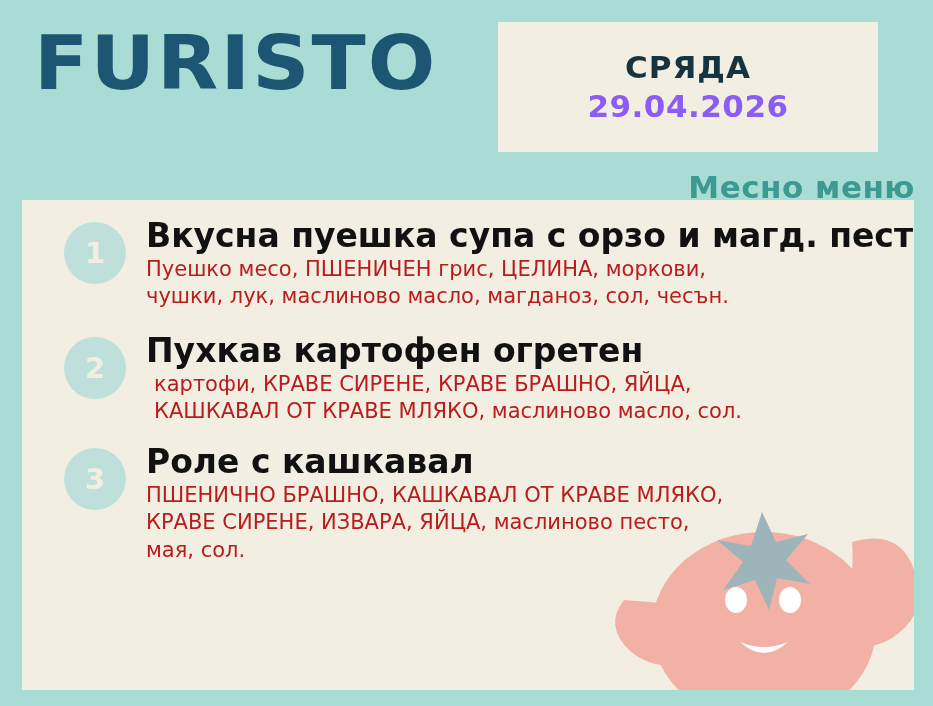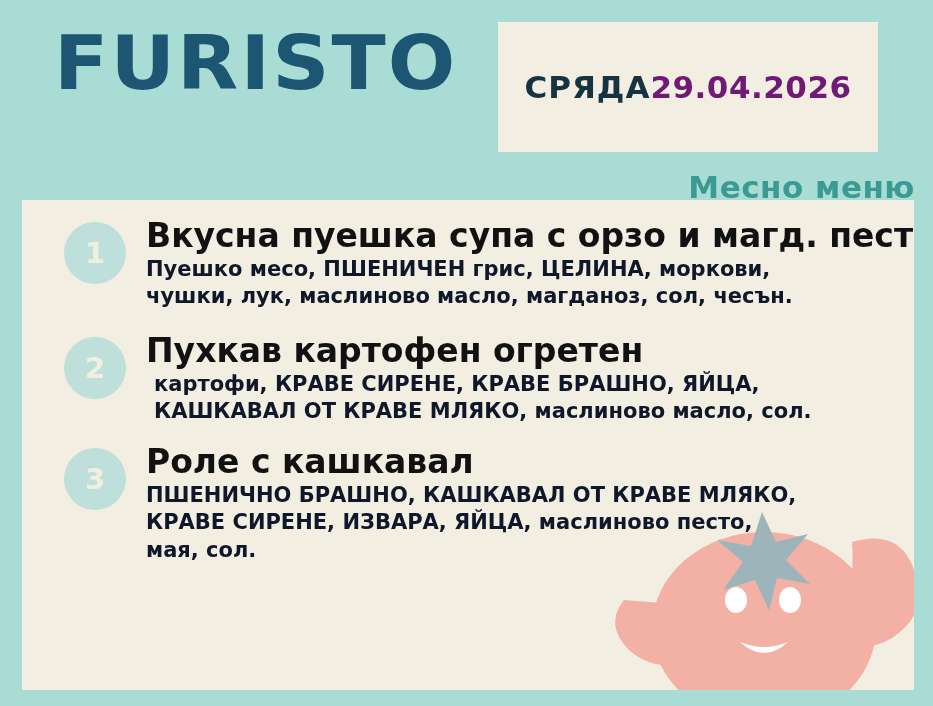--- a/index.html
+++ b/index.html
@@ -20,21 +20,20 @@
     height: 706px;
     background: #a9dcd5;
     overflow: hidden;
     box-sizing: border-box;
   }
 
   
   .header {
     position: relative;
     height: 196px;
-    margin-left: 20px;
   }
 
   .brand {
     position: absolute;
     left: 34px;
     top: 26px;
     font-family: "DejaVu Sans", sans-serif;
     font-weight: bold;
     font-size: 75px;
     letter-spacing: 2px;
@@ -45,37 +44,37 @@
   }
 
   .date-card {
     position: absolute;
     right: 55px;
     top: 22px;
     width: 380px;
     height: 130px;
     background: #f2efe2;
     display: flex;
-    flex-direction: row;
+    flex-direction: column;
     align-items: center;
     justify-content: center;
   }
   .date-day {
     font-family: "DejaVu Sans", sans-serif;
     font-weight: bold;
     font-size: 31px;
     color: #15343f;
     letter-spacing: 1px;
     line-height: 1.25;
   }
   .date-value {
     font-family: "DejaVu Sans", sans-serif;
     font-weight: bold;
     font-size: 31px;
-    color: #701a75;
+    color: #8b5cf6;
     letter-spacing: 0.5px;
     line-height: 1.25;
   }
 
   .menu-type {
     position: absolute;
     right: 18px;
     top: 169px;
     font-family: "DejaVu Sans", sans-serif;
     font-weight: bold;
@@ -147,24 +146,23 @@
     font-size: 33px;
     color: #111111;
     line-height: 1.08;
     white-space: nowrap;
     margin-bottom: 2px;
   }
 
   .dish-ingredients {
     font-family: "DejaVu Sans", sans-serif;
     font-size: 21px;
-    color: #0f172a;
+    color: #b91c1c;
     line-height: 1.32;
     white-space: pre-line;
-    font-weight: bold;
   }
 
   .dish.indent .dish-ingredients { padding-left: 8px; }
 </style>
 </head>
 <body>
 
 <div class="poster">
 
   <div class="header">

